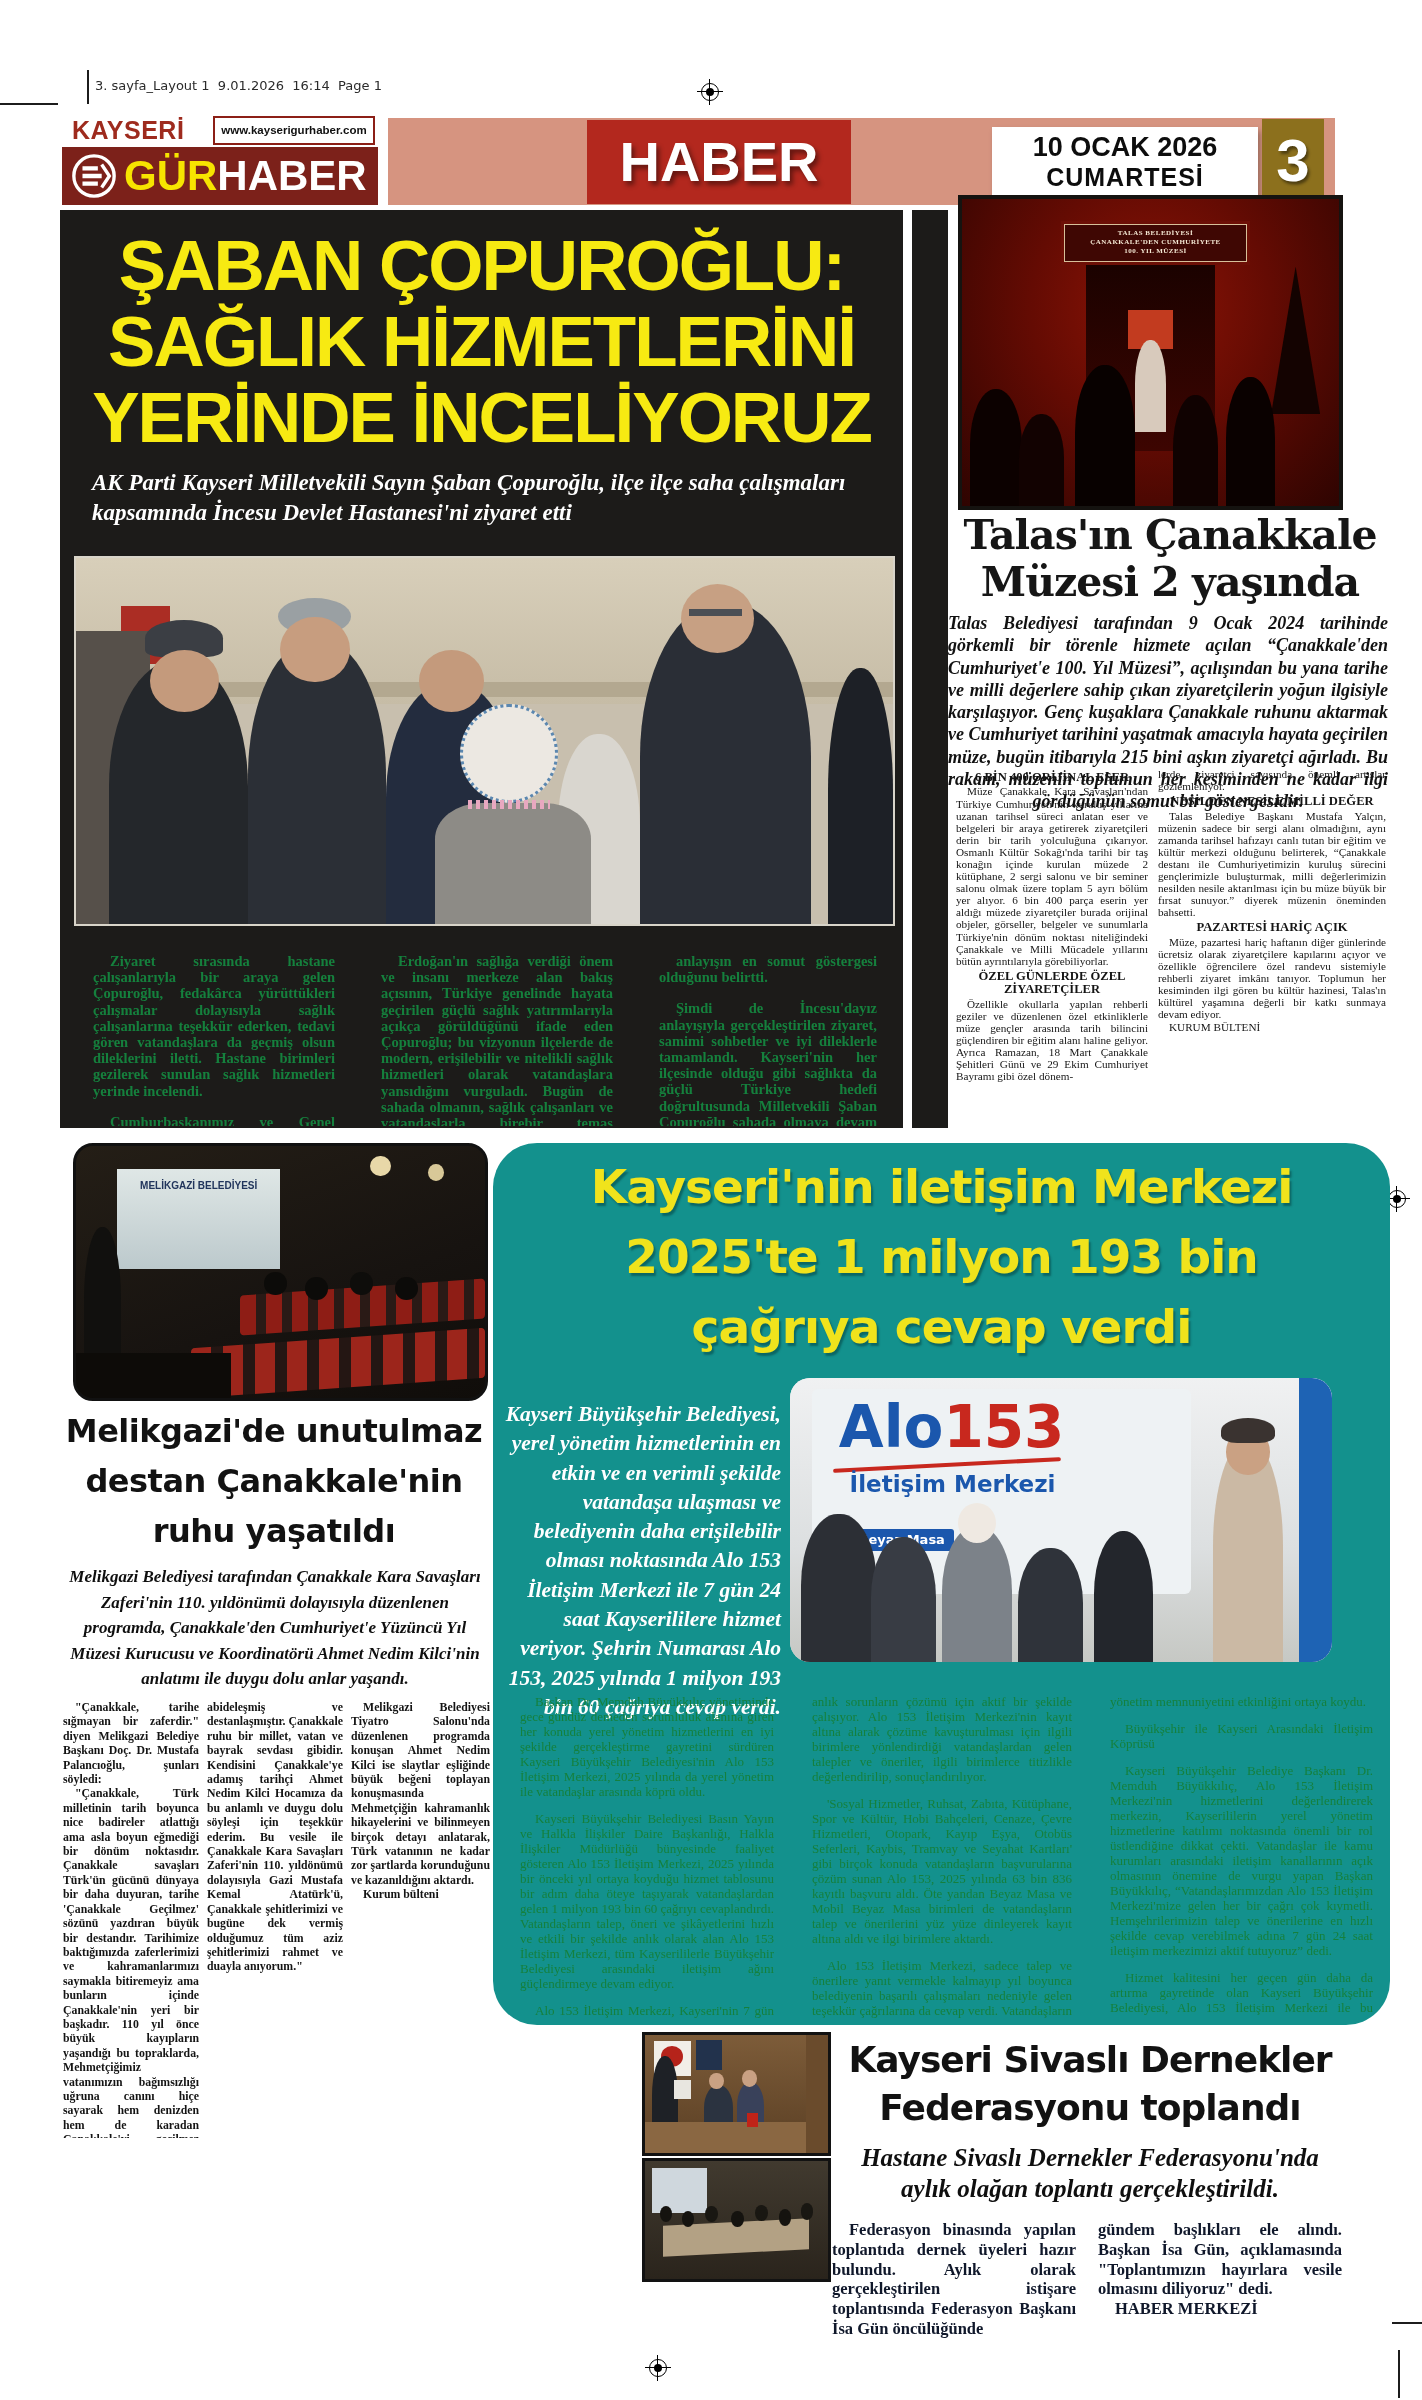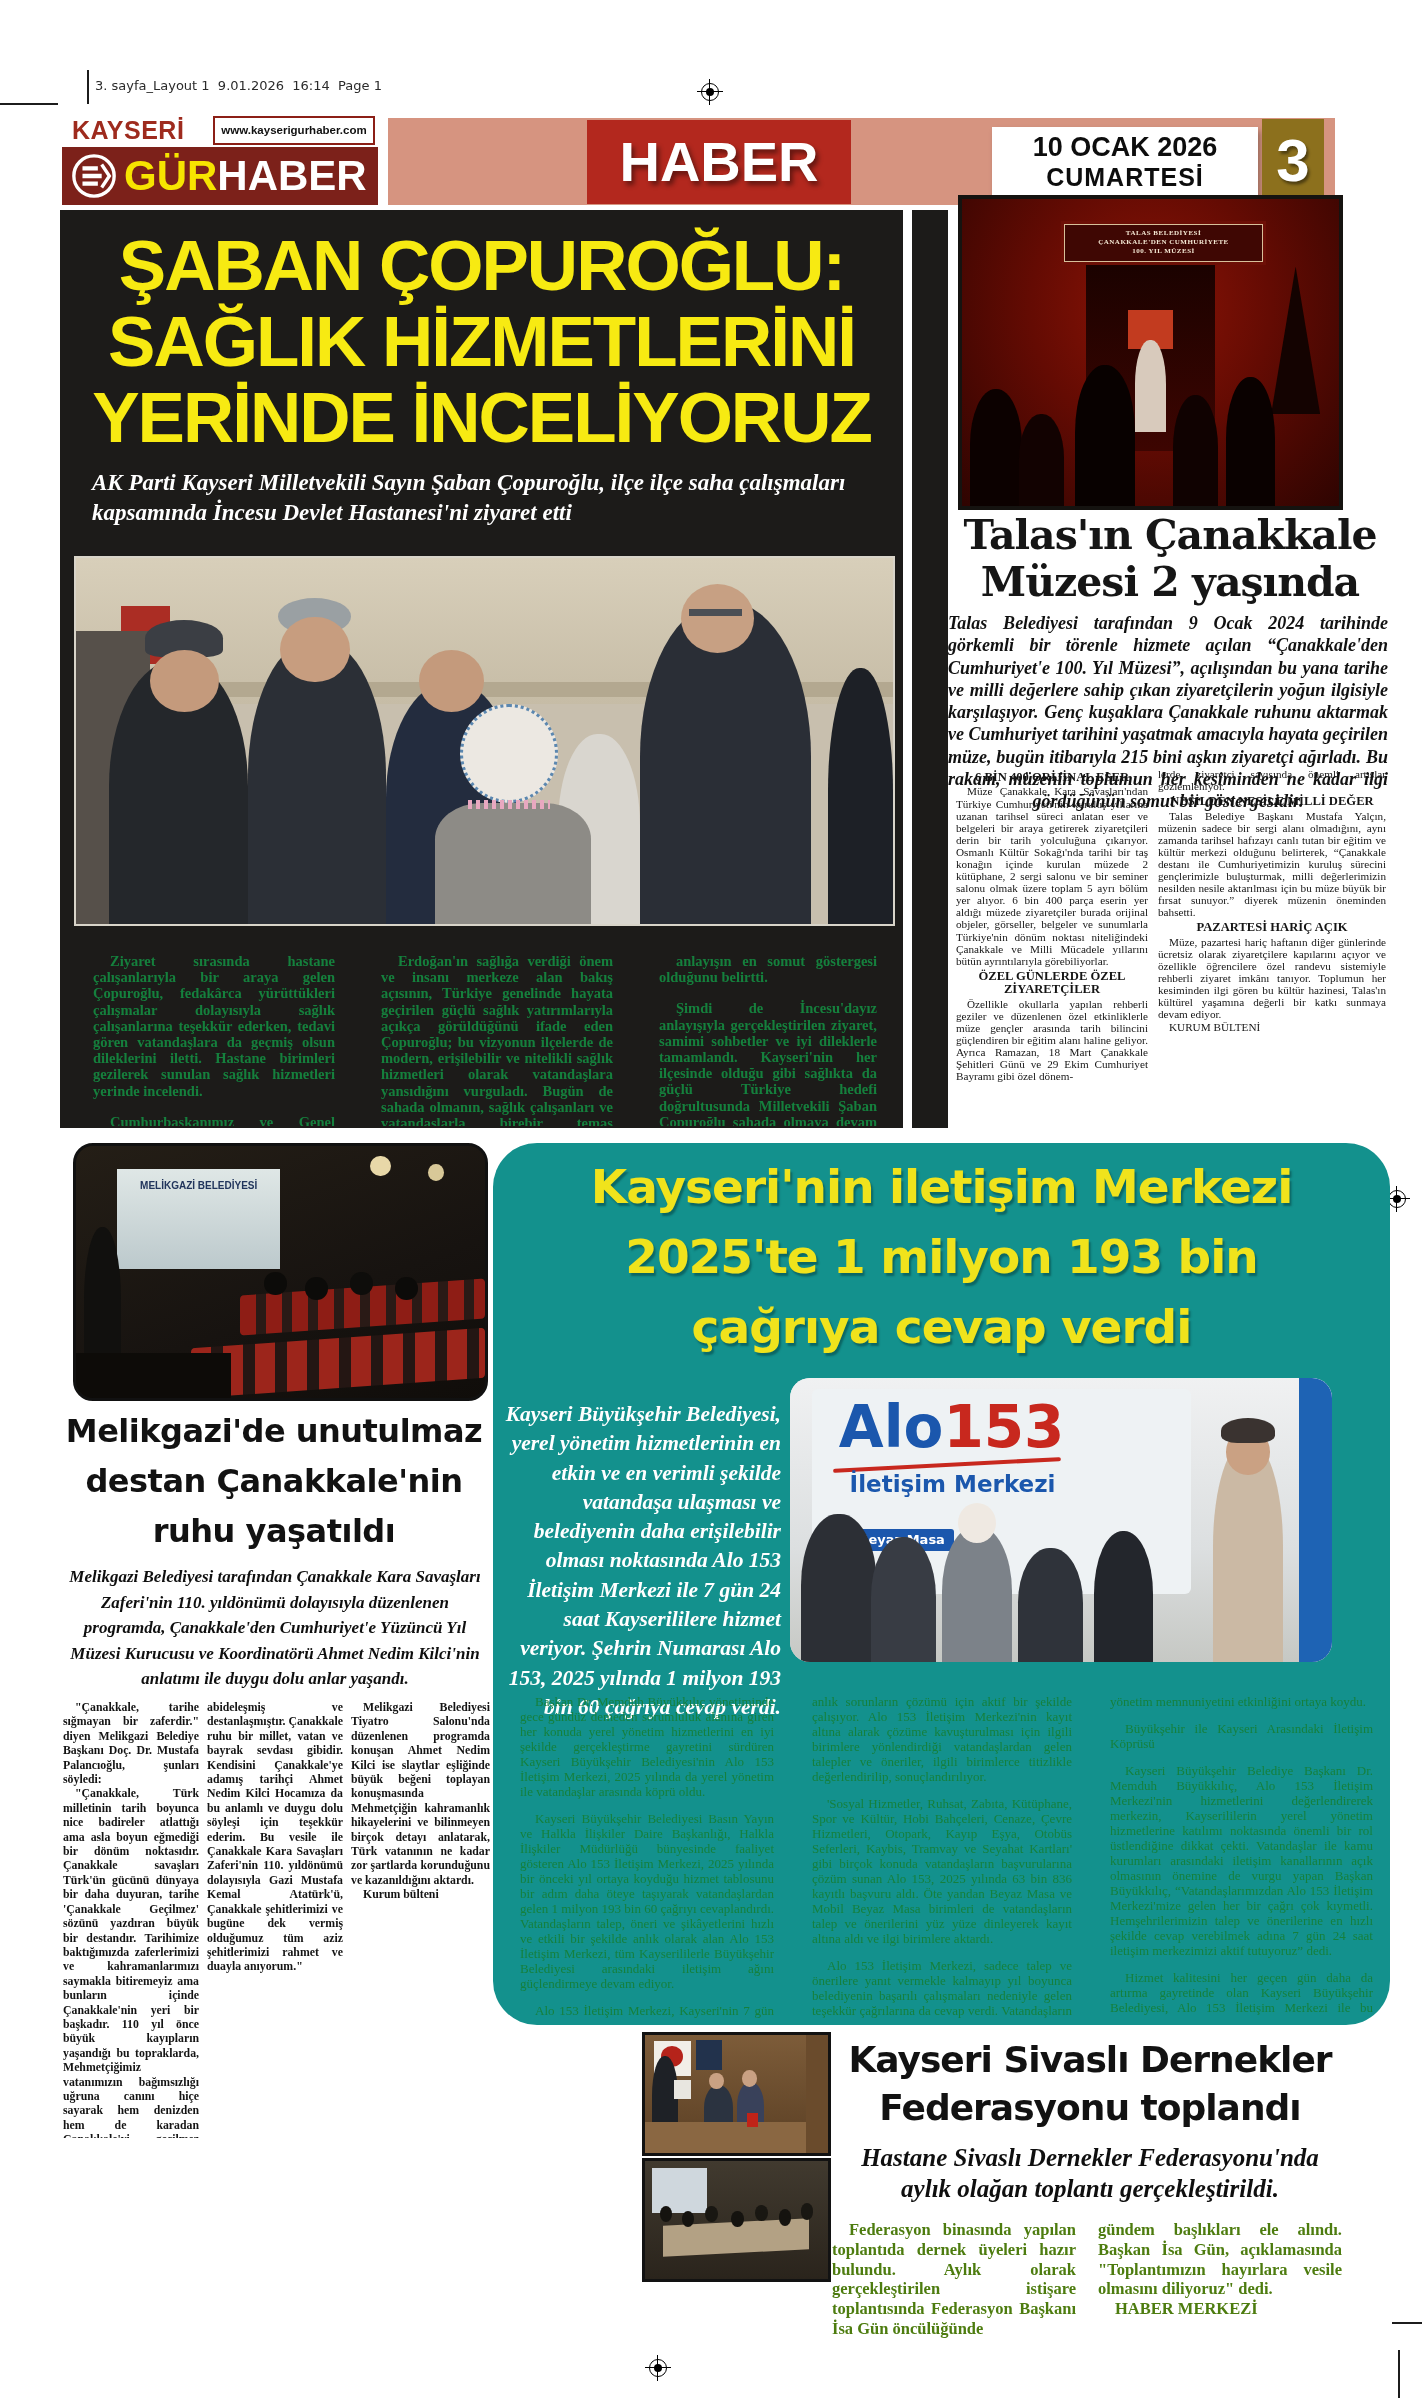--- a/index.html
+++ b/index.html
@@ -88,28 +88,28 @@
   .kcol{position:absolute;top:1700px;height:438px;overflow:hidden;color:#141414;}
   .kcol p{margin:0;font:700 11.8px/14.4px "Liberation Serif",serif;text-align:justify;text-indent:12px;}
   .ksig{text-align:center;text-indent:0;margin-top:10px;}
 
   
   .siv-photo{position:absolute;left:642px;width:183px;height:118px;border:3px solid #121212;overflow:hidden;}
   .siv-h{position:absolute;left:830px;width:520px;font:700 36px/48px "DejaVu Sans",sans-serif;
          letter-spacing:-1px;color:#121212;text-align:center;white-space:nowrap;}
   .siv-sub{position:absolute;left:830px;width:520px;font:italic 700 25px/31px "Liberation Serif",serif;
            color:#0f0f0f;text-align:center;white-space:nowrap;}
-  .scol{position:absolute;top:2220px;height:138px;overflow:hidden;color:#4d7c0f;}
+  .scol{position:absolute;top:2220px;height:138px;overflow:hidden;color:#0f172a;}
   .scol p{margin:0;font:700 16.5px/19.8px "Liberation Serif",serif;text-align:justify;text-indent:17px;}
   .ssig{margin-top:2px;text-indent:40px;}
 
   
   .ph{position:absolute;}
   .rtop{border-radius:48% 48% 0 0;}
-  .museum-sign{position:absolute;left:27%;top:8%;width:46%;padding:4px 12px 5px;background:#3f0703;
+  .museum-sign{position:absolute;left:27%;top:8%;width:46%;padding:4px 4px 5px;background:#3f0703;
                border:1px solid #d8c09a;box-shadow:0 0 0 3px #6d0f06;text-align:center;color:#f3e6d2;}
   .museum-sign div{font:700 7px/9px "Liberation Serif",serif;letter-spacing:.5px;}
   .screen-text{font:700 10px/13px "Liberation Sans",sans-serif;color:#21355c;text-align:center;padding-top:10px;}
   .alo-big{position:absolute;left:9%;top:7%;font:italic 700 58px/58px "DejaVu Sans",sans-serif;color:#1b57ad;}
   .alo-line1{position:absolute;left:11%;top:33%;font:700 23px/24px "DejaVu Sans",sans-serif;color:#1b57ad;}
   .alo-chip{position:absolute;left:11%;top:53%;background:#1b57ad;color:#fff;
             font:700 13px/16px "DejaVu Sans",sans-serif;padding:3px 9px;border-radius:3px;}
 </style>
 </head>
 <body>

